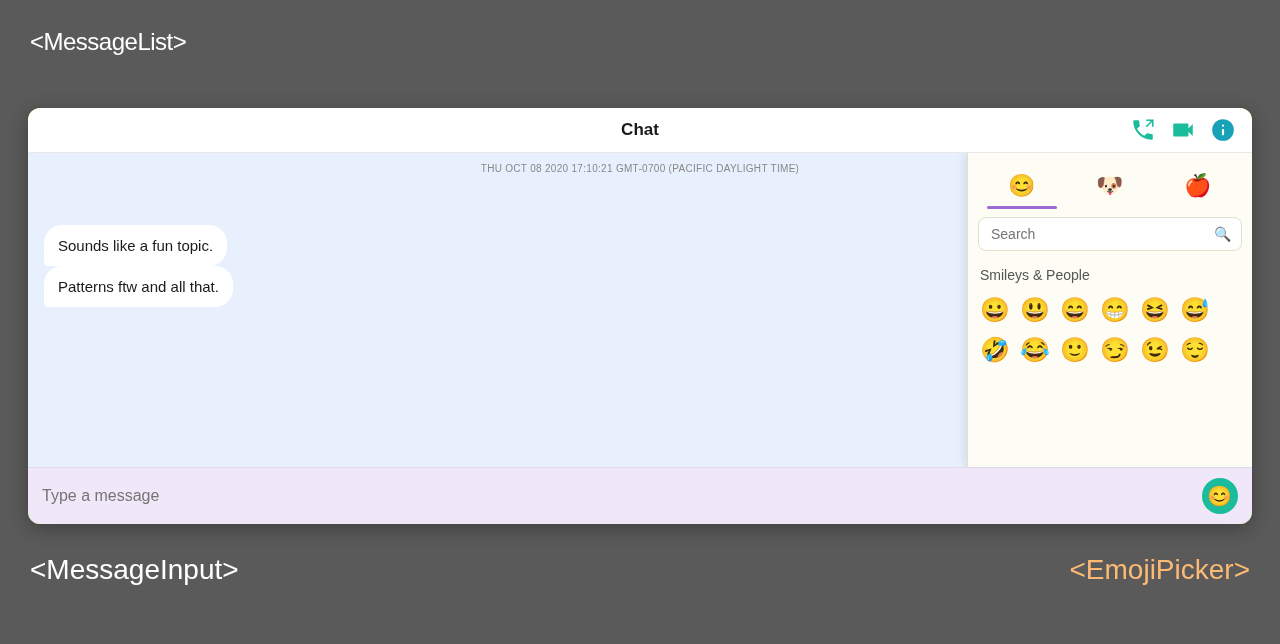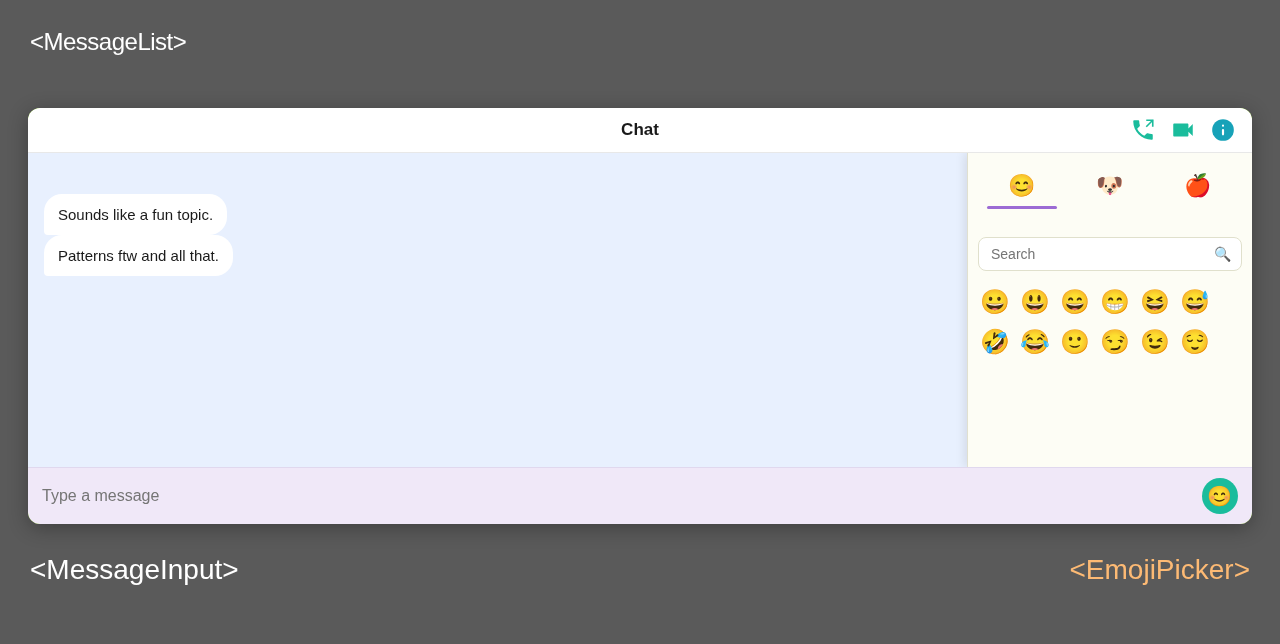--- a/index.html
+++ b/index.html
@@ -240,21 +240,20 @@
       border-radius: 8px;
       background: #fff;
       font-size: 14px;
       color: #888;
       outline: none;
       position: relative;
     }
 
     .emoji-search-container {
       position: relative;
-      margin-top: 20px;
     }
 
     .search-magnifier {
       position: absolute;
       right: 10px;
       top: 50%;
       transform: translateY(-50%);
       color: #aaa;
       font-size: 14px;
       pointer-events: none;
@@ -313,20 +312,21 @@
       <div class="header-icon">
         <svg width="26" height="26" viewBox="0 0 24 24" fill="#17a2b8">
           <circle cx="12" cy="12" r="10"></circle>
           <path d="M12 16v-4M12 8h.01" stroke="white" stroke-width="2" stroke-linecap="round"></path>
         </svg>
       </div>
     </div>
   </div>
 
   <div class="chat-body">
+    <div class="chat-timestamp">THU OCT 08 2020 17:10:21 GMT-0700 (PACIFIC DAYLIGHT TIME)</div>
     <div class="messages-area">
 
       <div class="message-bubble message-right" style="align-self:flex-end; max-width:30%;">He</div>
 
       <div class="message-bubble message-left">Sounds like a fun topic.</div>
       <div class="message-bubble message-left">Patterns ftw and all that.</div>
 
       <div class="message-bubble message-right" style="align-self:flex-end; max-width:45%;">Maybe we</div>
       <div class="message-bubble message-right-partial" style="align-self:flex-end; max-width:60%;">We should talk about this w</div>
     </div>
@@ -339,20 +339,21 @@
         <div class="emoji-tab">🍎</div>
       </div>
 
       <div class="emoji-search-wrapper">
         <div class="emoji-search-container">
           <input class="emoji-search-input" type="text" placeholder="Search" style="">
           <span class="search-magnifier">🔍</span>
         </div>
       </div>
 
+      <div class="emoji-category-label">Smileys &amp; People</div>
 
       <div class="emoji-grid">
 
         <div class="emoji-item">😀</div>
         <div class="emoji-item">😃</div>
         <div class="emoji-item">😄</div>
         <div class="emoji-item">😁</div>
         <div class="emoji-item">😆</div>
         <div class="emoji-item">😅</div>
 

